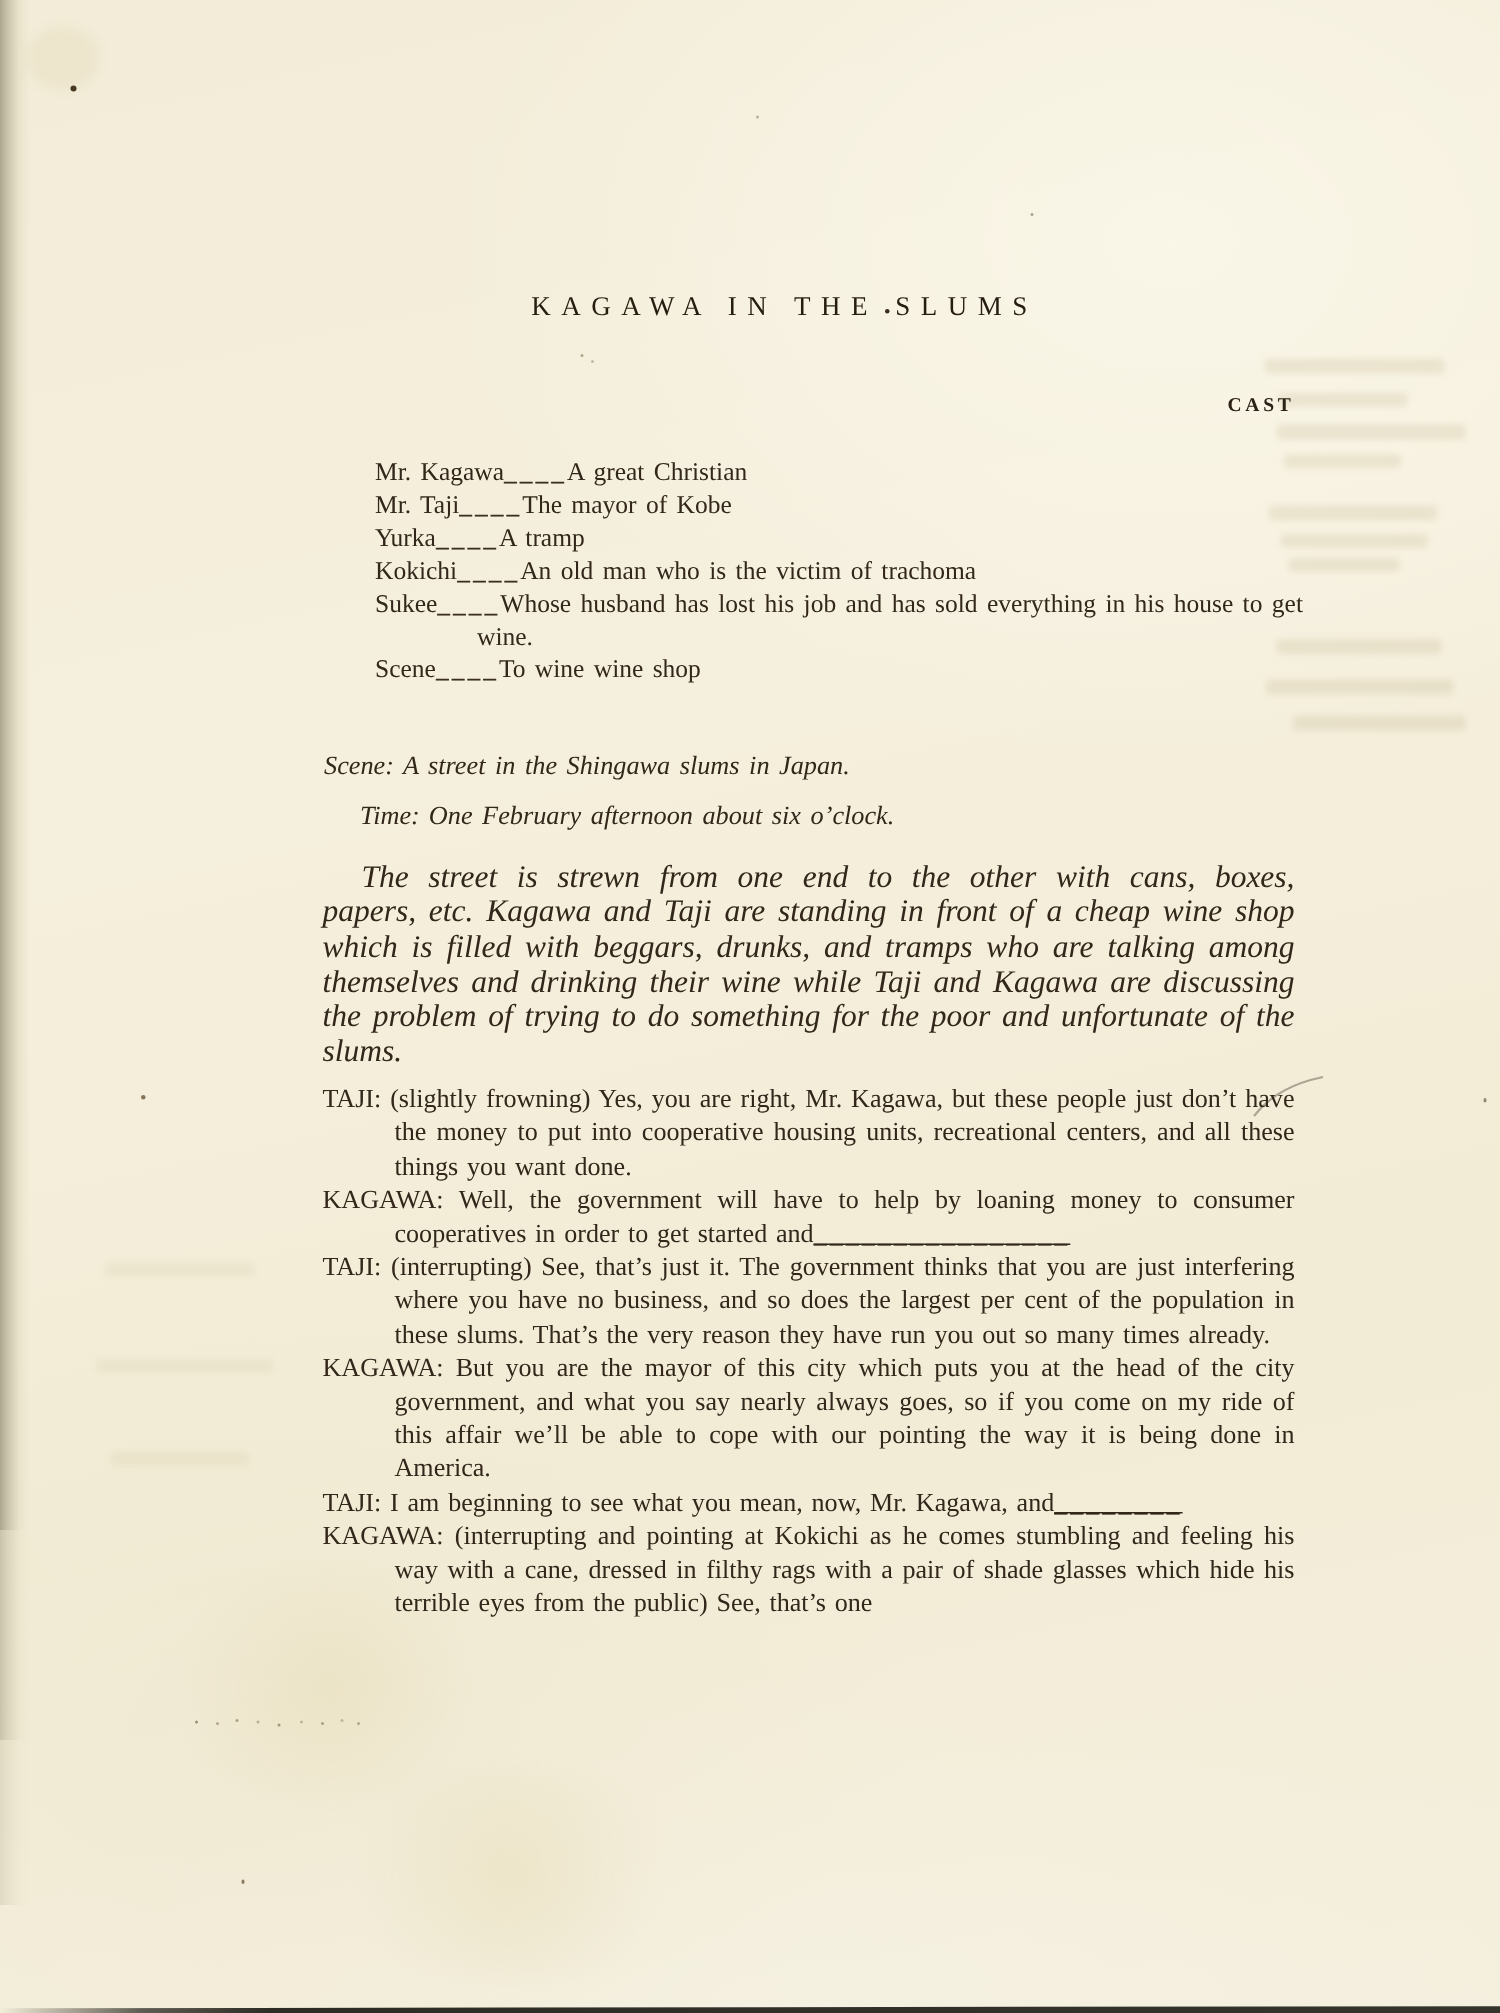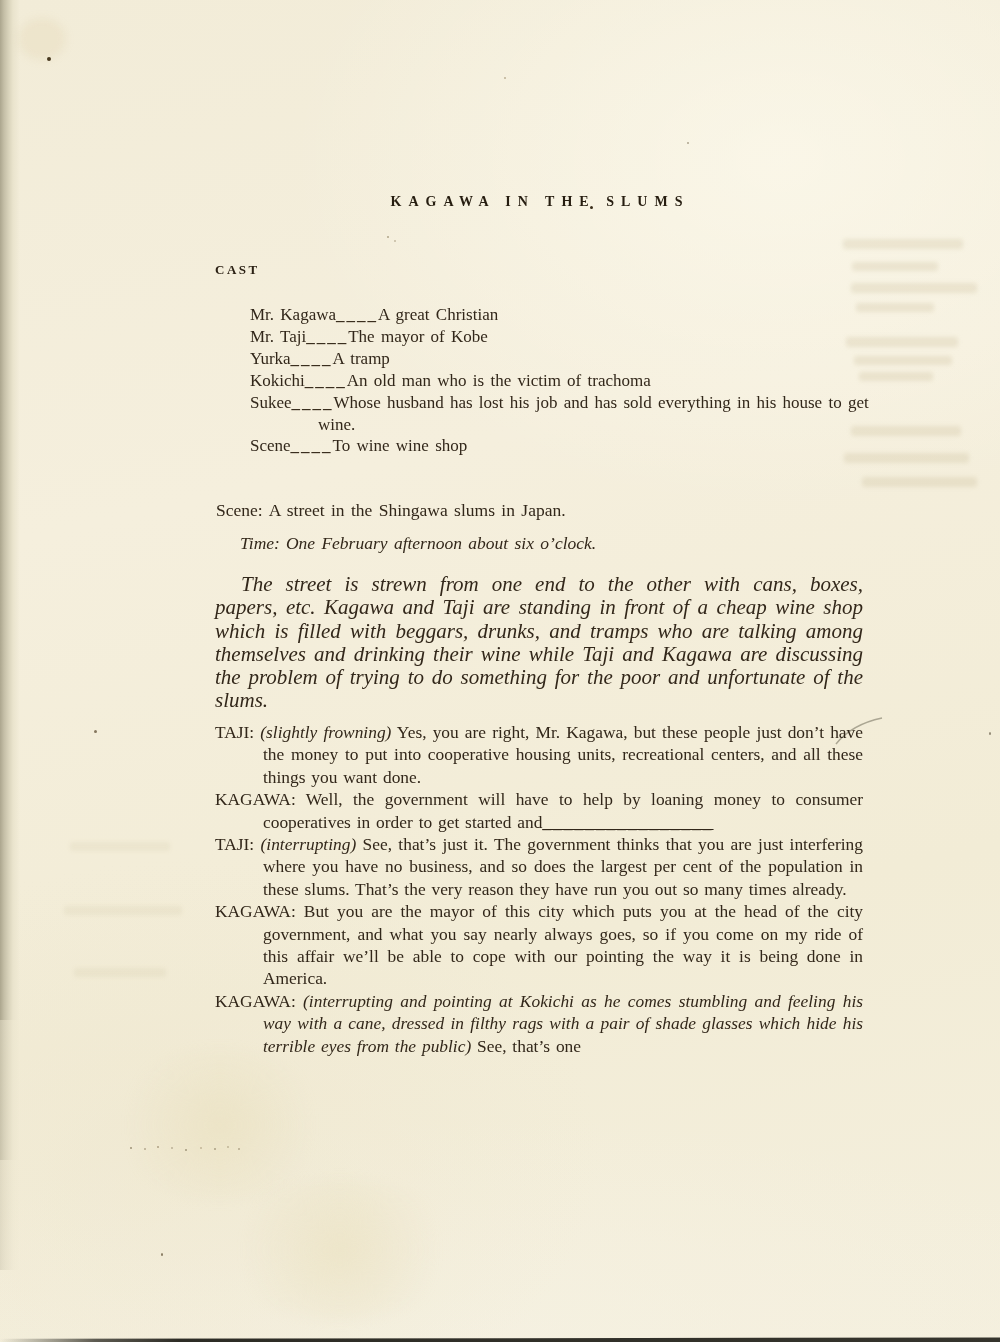--- a/index.html
+++ b/index.html
@@ -19,42 +19,42 @@
   
   .edge-left{position:absolute;left:0;top:0;width:20px;
     background:linear-gradient(to right,#a8a28a 0px,#c2bca4 4px,#d9d3bb 9px,#e9e3cc 13px,rgba(242,236,216,0) 20px);}
   .edge-left.seg1{height:1020px;opacity:.95;}
   .edge-left.seg2{top:1020px;height:140px;opacity:.55;}
   .edge-left.seg3{top:1160px;height:110px;opacity:.25;}
   .edge-bottom{position:absolute;left:0;bottom:0;width:1000px;height:7px;
     background:linear-gradient(to right,rgba(43,42,35,0) 0px,rgba(43,42,35,0.75) 95px,#2d2c25 180px,#35342c 1000px);
     clip-path:polygon(0 55%,100% 35%,100% 100%,0 100%);}
   
-  .title-row{position:absolute;left:216px;top:194px;width:648px;text-align:center;
-    font-size:14px;font-weight:700;letter-spacing:7px;color:#261d10;white-space:nowrap;}
-  .cast-head{position:absolute;left:215px;top:262px;width:648px;text-align:left;
+  .title-row{position:absolute;left:199px;top:194px;width:648px;text-align:center;
+    font-size:18px;font-weight:400;letter-spacing:7px;color:#261d10;white-space:nowrap;}
+  .cast-head{position:absolute;left:215px;top:262px;width:648px;text-align:right;
     font-size:13px;font-weight:bold;letter-spacing:2.5px;color:#2b2114;}
   
   .cast-list{position:absolute;left:250px;top:304px;width:628px;
     font-size:17px;line-height:21.9px;word-spacing:2px;}
   .cast-row{padding-left:68px;text-indent:-68px;}
   .dash-run{letter-spacing:2px;font-weight:600;color:#3a2e1e;}
   
-  .scene-line{position:absolute;left:216px;top:500px;font-size:17.5px;word-spacing:2px;text-align:center;}
+  .scene-line{position:absolute;left:216px;top:500px;font-style:italic;font-size:17.5px;word-spacing:2px;text-align:center;}
   .time-line{position:absolute;left:216px;top:533px;font-style:italic;font-size:17.5px;word-spacing:2px;margin-left:24px;}
   .sc-label{margin-right:6px;}
   
   .stage-dir{position:absolute;left:215px;top:573px;width:648px;
     font-style:italic;font-size:21px;line-height:23.3px;text-align:justify;
     text-indent:26px;word-spacing:2.5px;}
   
   .dialogue{position:absolute;left:215px;top:721px;width:648px;
     font-size:17.4px;line-height:22.4px;text-align:justify;word-spacing:1.5px;}
   .speech{margin:0;padding-left:48px;text-indent:-48px;}
-  .speech .italic{font-style:italic;}
+  .speech .italic{}
   .speech .dashes{letter-spacing:2px;font-weight:600;text-decoration:underline;}
   
   .speck{position:absolute;border-radius:50%;}
   .ghost{position:absolute;background:rgba(165,150,102,0.16);filter:blur(2px);border-radius:3px;}
   .ghost.weak{background:rgba(165,150,102,0.09);}
   .speck-trail{position:absolute;left:130px;top:1147px;width:2px;height:2px;border-radius:50%;
     background:rgba(90,75,45,0.55);
     box-shadow:14px 1px 0 rgba(90,75,45,0.4),27px -1px 0 rgba(110,90,55,0.5),41px 0 0 rgba(90,75,45,0.35),
       55px 2px 0 rgba(90,75,45,0.5),70px 0 0 rgba(110,90,55,0.35),84px 1px 0 rgba(90,75,45,0.45),
       97px -1px 0 rgba(110,90,55,0.35),108px 1px 0 rgba(90,75,45,0.4);}
@@ -125,16 +125,17 @@
     <span class="sc-label">Time:</span><span>One February afternoon about six o’clock.</span>
   </div>
 
   <div class="stage-dir">The street is strewn from one end to the other with cans, boxes, papers, etc. Kagawa and Taji are standing in front of a cheap wine shop which is filled with beggars, drunks, and tramps who are talking among themselves and drinking their wine while Taji and Kagawa are discussing the problem of trying to do something for the poor and unfortunate of the slums.</div>
 
   <div class="dialogue">
       <p class="speech"><span class="speaker">TAJI: </span><span class="italic">(slightly frowning)</span><span class="roman"> Yes, you are right, Mr. Kagawa, but these people just don’t have the money to put into cooperative housing units, recreational centers, and all these things you want done.</span></p>
       <p class="speech"><span class="speaker">KAGAWA: </span><span class="roman">Well, the government will have to help by loaning money to consumer cooperatives in order to get started and</span><span class="dashes">________________</span></p>
       <p class="speech"><span class="speaker">TAJI: </span><span class="italic">(interrupting)</span><span class="roman"> See, that’s just it. The government thinks that you are just interfering where you have no business, and so does the largest per cent of the population in these slums. That’s the very reason they have run you out so many times already.</span></p>
       <p class="speech"><span class="speaker">KAGAWA: </span><span class="roman">But you are the mayor of this city which puts you at the head of the city government, and what you say nearly always goes, so if you come on my ride of this affair we’ll be able to cope with our pointing the way it is being done in America.</span></p>
+      <p class="speech"><span class="speaker">TAJI: </span><span class="roman">I am beginning to see what you mean, now, Mr. Kagawa, and</span><span class="dashes">________</span></p>
       <p class="speech"><span class="speaker">KAGAWA: </span><span class="italic">(interrupting and pointing at Kokichi as he comes stumbling and feeling his way with a cane, dressed in filthy rags with a pair of shade glasses which hide his terrible eyes from the public)</span><span class="roman"> See, that’s one</span></p>
     </div>
 
 </div>
 
 </body></html>

